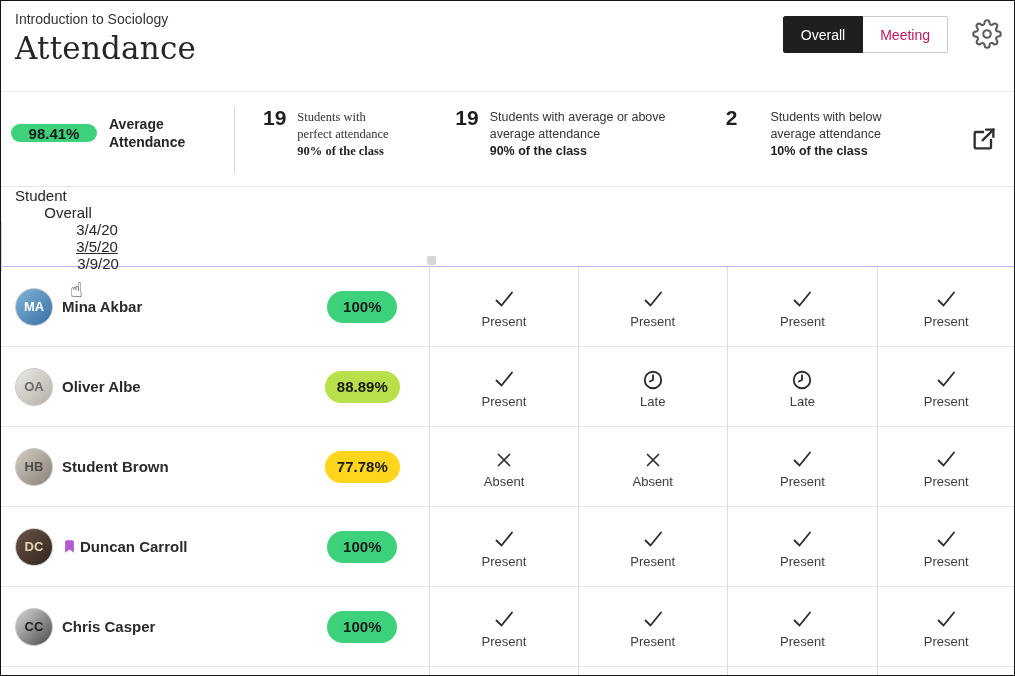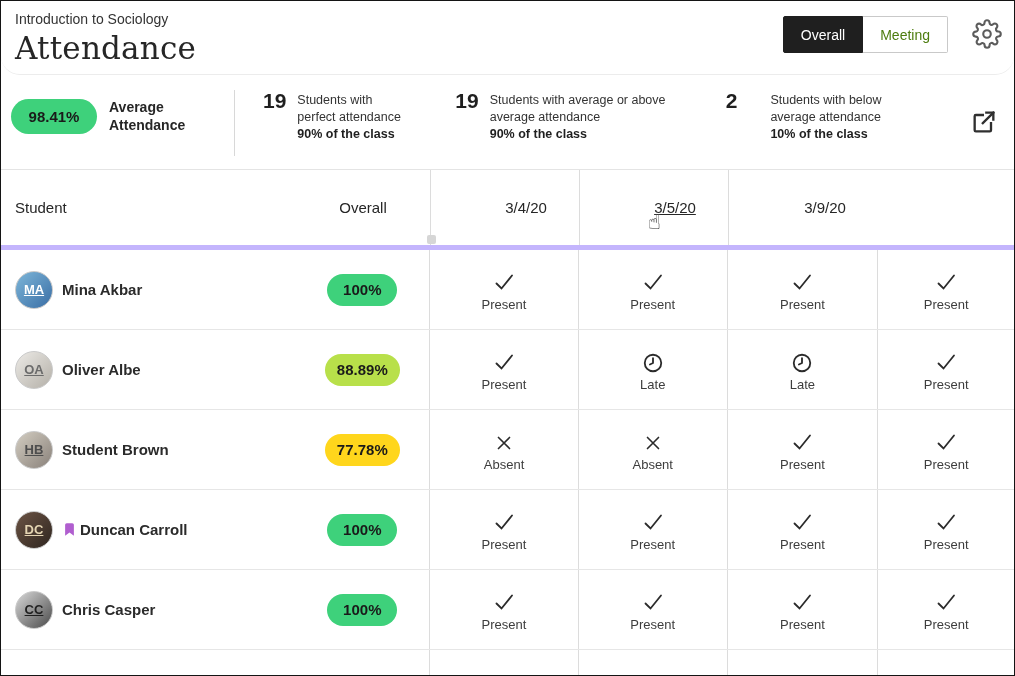--- a/index.html
+++ b/index.html
@@ -1,61 +1,61 @@
 <!DOCTYPE html>
 <html><head>
 <meta charset="utf-8">
 <style>
   * { margin:0; padding:0; box-sizing:border-box; }
   html,body { width:1015px; height:676px; }
   body { font-family:"Liberation Sans","DejaVu Sans",sans-serif; background:#fff; color:#262626; overflow:hidden; }
   .frame { width:1015px; height:676px; border:1px solid #141414; overflow:hidden; background:#fff; position:relative; }
 
   
-  .top { height:74px; padding:10px 14px 0 14px; position:relative; border-bottom:1px solid #ececec; background:#fff;border-radius:19px; }
+  .top { height:91px; padding:10px 14px 0 14px; position:relative; border-bottom:1px solid #ececec; background:#fff; }
   .course { font-size:14px; color:#333; }
   .page-title { font-family:"DejaVu Serif","Liberation Serif",serif; font-size:31px; color:#262626; margin-top:3px; letter-spacing:.2px; }
   .toggle { position:absolute; top:15px; right:66px; display:flex; }
   .tbtn { height:37px; padding:0 17px; font-size:14px; display:flex; align-items:center; cursor:pointer; }
   .tbtn.dark { background:#1f1f1f; color:#fff; border:1px solid #1f1f1f; border-radius:2px 0 0 2px; }
-  .tbtn.light { background:#fff; color:#4d7c0f; border:1px solid #c9c9c9; border-left:none; border-radius:0 2px 2px 0;text-align:right; }
+  .tbtn.light { background:#fff; color:#be185d; border:1px solid #c9c9c9; border-left:none; border-radius:0 2px 2px 0;text-align:right; }
   .gear { position:absolute; top:18px; right:12px; width:30px; height:30px; cursor:pointer; }
 
   
   .summary { height:95px; border-bottom:1px solid #e4e4e4; display:flex; align-items:flex-start; padding-top:15px; position:relative; background:#fff; }
   .avg-wrap { display:flex; align-items:center; margin-left:10px; margin-top:8px; }
-  .avg-pill { min-width:86px; height:35px; border-radius:18px; display:flex; align-items:center; justify-content:center; font-size:15px; font-weight:bold; color:#1a1a1a; padding:0 14px; }
+  .avg-pill { min-width:86px; height:18px; border-radius:18px; display:flex; align-items:center; justify-content:center; font-size:15px; font-weight:bold; color:#1a1a1a; padding:0 14px; }
   .avg-label { font-size:14px; font-weight:bold; margin-left:12px; line-height:1.3; width:90px; }
   .vdiv { width:1px; background:#d8d8d8; height:66px; margin:0 0 0 35px; align-self:flex-start; }
   .stat { display:flex; align-items:flex-start; }
   .stat .count { font-size:21px; font-weight:bold; color:#1f1f1f; line-height:1; }
   .stat .stext { font-size:12.5px; color:#333; line-height:1.35; margin-left:11px; margin-top:2px; }
   .stat .stext b { color:#1f1f1f; }
-  .stat1 { margin-left:28px; } .stat1 .stext { width:104px; }
+  .stat1 { margin-left:28px; } .stat1 .stext { width:104px;font-family:Liberation Serif, serif; }
   .stat2 { margin-left:54px; } .stat2 .stext { width:178px; }
   .stat3 { margin-left:58px; } .stat3 .stext { width:152px;margin-left:33px; }
   .export { position:absolute; right:16px; top:33px; width:28px; height:28px; cursor:pointer; }
 
   
-  .thead { height:80px; display:flex; border-bottom:5px solid #c4b5fd; position:relative; background:#fff; }
+  .thead { height:80px; display:flex; border-bottom:1px solid #c4b5fd; position:relative; background:#fff;flex-direction:column; }
   .row { height:80px; display:flex; border-bottom:1px solid #e6e6e6; background:#fff; }
   .row.partial { border-bottom:none; }
   .c-student { width:295px; display:flex; align-items:center; padding-left:14px; }
   .c-overall { width:134px; display:flex; align-items:center; justify-content:center; }
   .c-date { width:149px; border-left:1px solid #dcdcdc; display:flex; flex-direction:column; align-items:center; justify-content:center; position:relative; }
   .c-date:nth-of-type(5) { width:151px; }
   .c-date:nth-of-type(6) { width:137px; }
   .h-student { font-size:15px; color:#262626; }
   .h-overall { font-size:15px; color:#262626; }
   .h-date { font-size:15px; color:#262626; cursor:pointer;margin-left:42px; }
   .h-date.hovered { text-decoration:underline; }
   .cursor-glyph { position:absolute; top:40px; left:50%; margin-left:-6px; font-size:21px; color:#1d1d1d; font-family:"DejaVu Sans",sans-serif; pointer-events:none; text-shadow:0 0 2px #fff; }
   .scroll-nub { position:absolute; left:426px; bottom:1px; width:9px; height:9px; background:#d6d6d6; border-radius:2px; }
 
-  .avatar { width:38px; height:38px; border-radius:50%; border:1px solid #c9c9c9; display:flex; align-items:center; justify-content:center; font-size:13px; font-weight:bold; flex-shrink:0;text-decoration:underline; }
+  .avatar { width:38px; height:38px; border-radius:50%; border:1px solid #c9c9c9; display:flex; align-items:center; justify-content:center; font-size:13px; font-weight:bold; flex-shrink:0; }
   .nm-wrap { display:flex; align-items:center; margin-left:9px; }
   .flag { width:15px; height:15px; margin-right:3px; }
   .s-name { font-size:15px; font-weight:bold; color:#2b2b2b; }
   .pill { min-width:70px; height:32px; border-radius:16px; display:flex; align-items:center; justify-content:center; font-size:15px; font-weight:bold; color:#1a1a1a; padding:0 12px; }
   .status-icon { height:26px; display:flex; align-items:flex-end; justify-content:center; }
   .status-label { font-size:13px; color:#3d3d3d; margin-top:3px; }
 </style>
 </head>
 <body>
 

